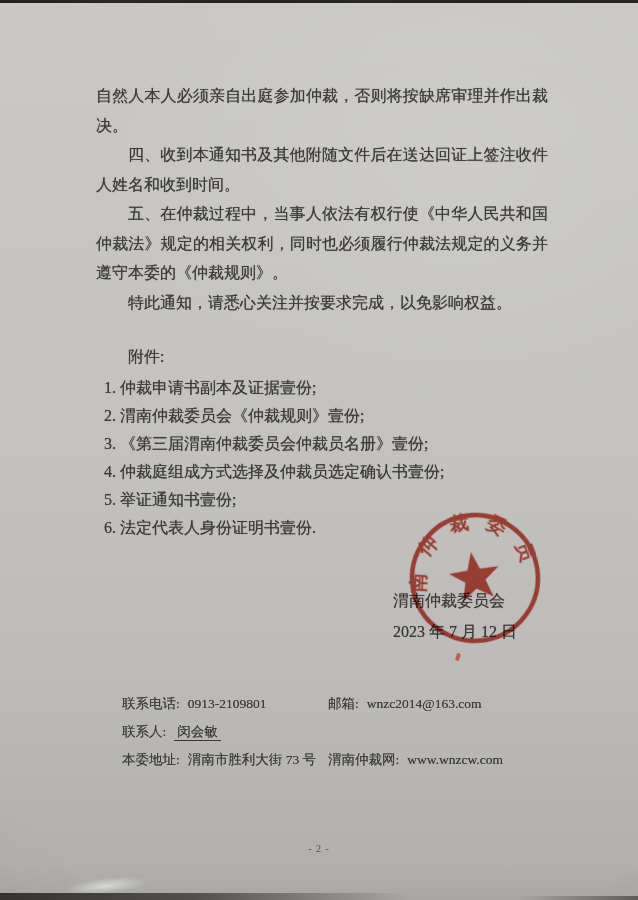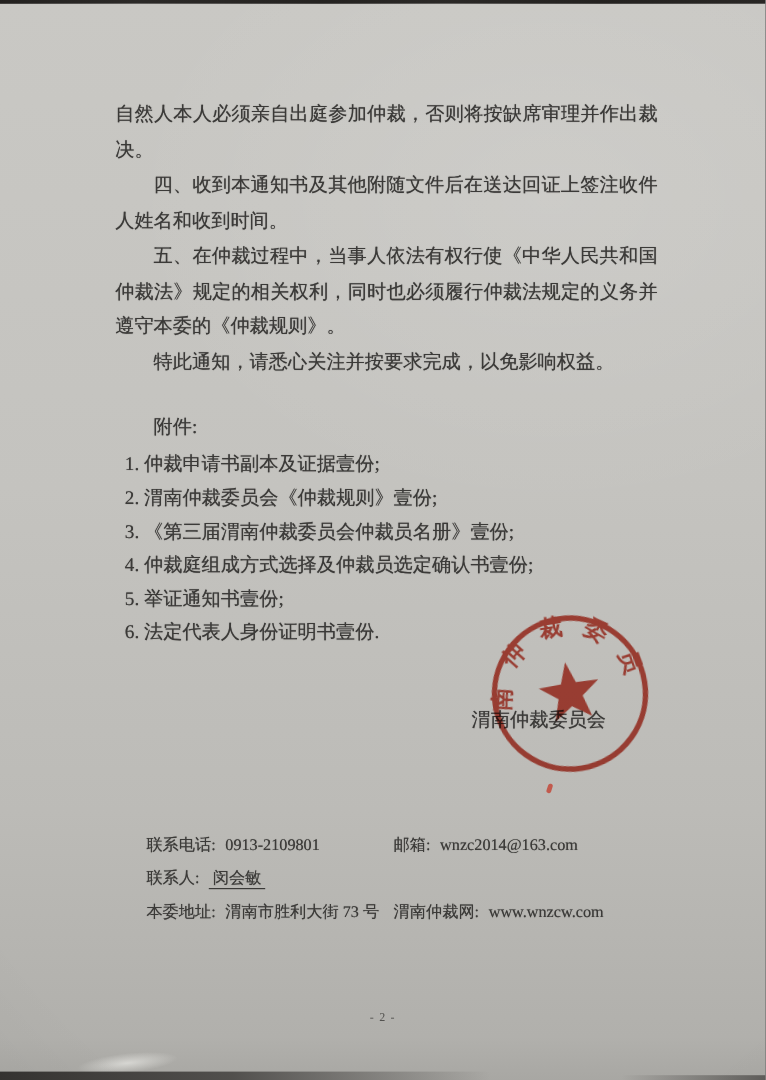--- a/index.html
+++ b/index.html
@@ -105,20 +105,21 @@
         <div class="attach-item">2. 渭南仲裁委员会《仲裁规则》壹份;</div>
         <div class="attach-item">3. 《第三届渭南仲裁委员会仲裁员名册》壹份;</div>
         <div class="attach-item">4. 仲裁庭组成方式选择及仲裁员选定确认书壹份;</div>
         <div class="attach-item">5. 举证通知书壹份;</div>
         <div class="attach-item">6. 法定代表人身份证明书壹份.</div>
       </div>
     </div>
 
     <div class="sign-block">
       <div>渭南仲裁委员会</div>
+      <div>2023 年 7 月 12 日</div>
     </div>
 
     <svg class="seal" viewBox="0 0 140 140">
       <circle cx="70" cy="70" r="62" fill="none" stroke="#c4392a" stroke-width="4.5"></circle>
       <path id="sealArc" d="M 23.5,86 A 49.2,49.2 0 1 1 116.5,86" fill="none"></path>
       <text font-size="19" fill="#c4392a" letter-spacing="14.5" font-family="Liberation Serif, serif" font-weight="bold">
         <textPath href="#sealArc" startOffset="50%" text-anchor="middle">渭南仲裁委员会</textPath>
       </text>
       <polygon points="70,44 76.2,61.5 94.7,62 80,73.2 85.3,91 70,80.5 54.7,91 60,73.2 45.3,62 63.8,61.5" fill="#c4392a"></polygon>
     </svg>

